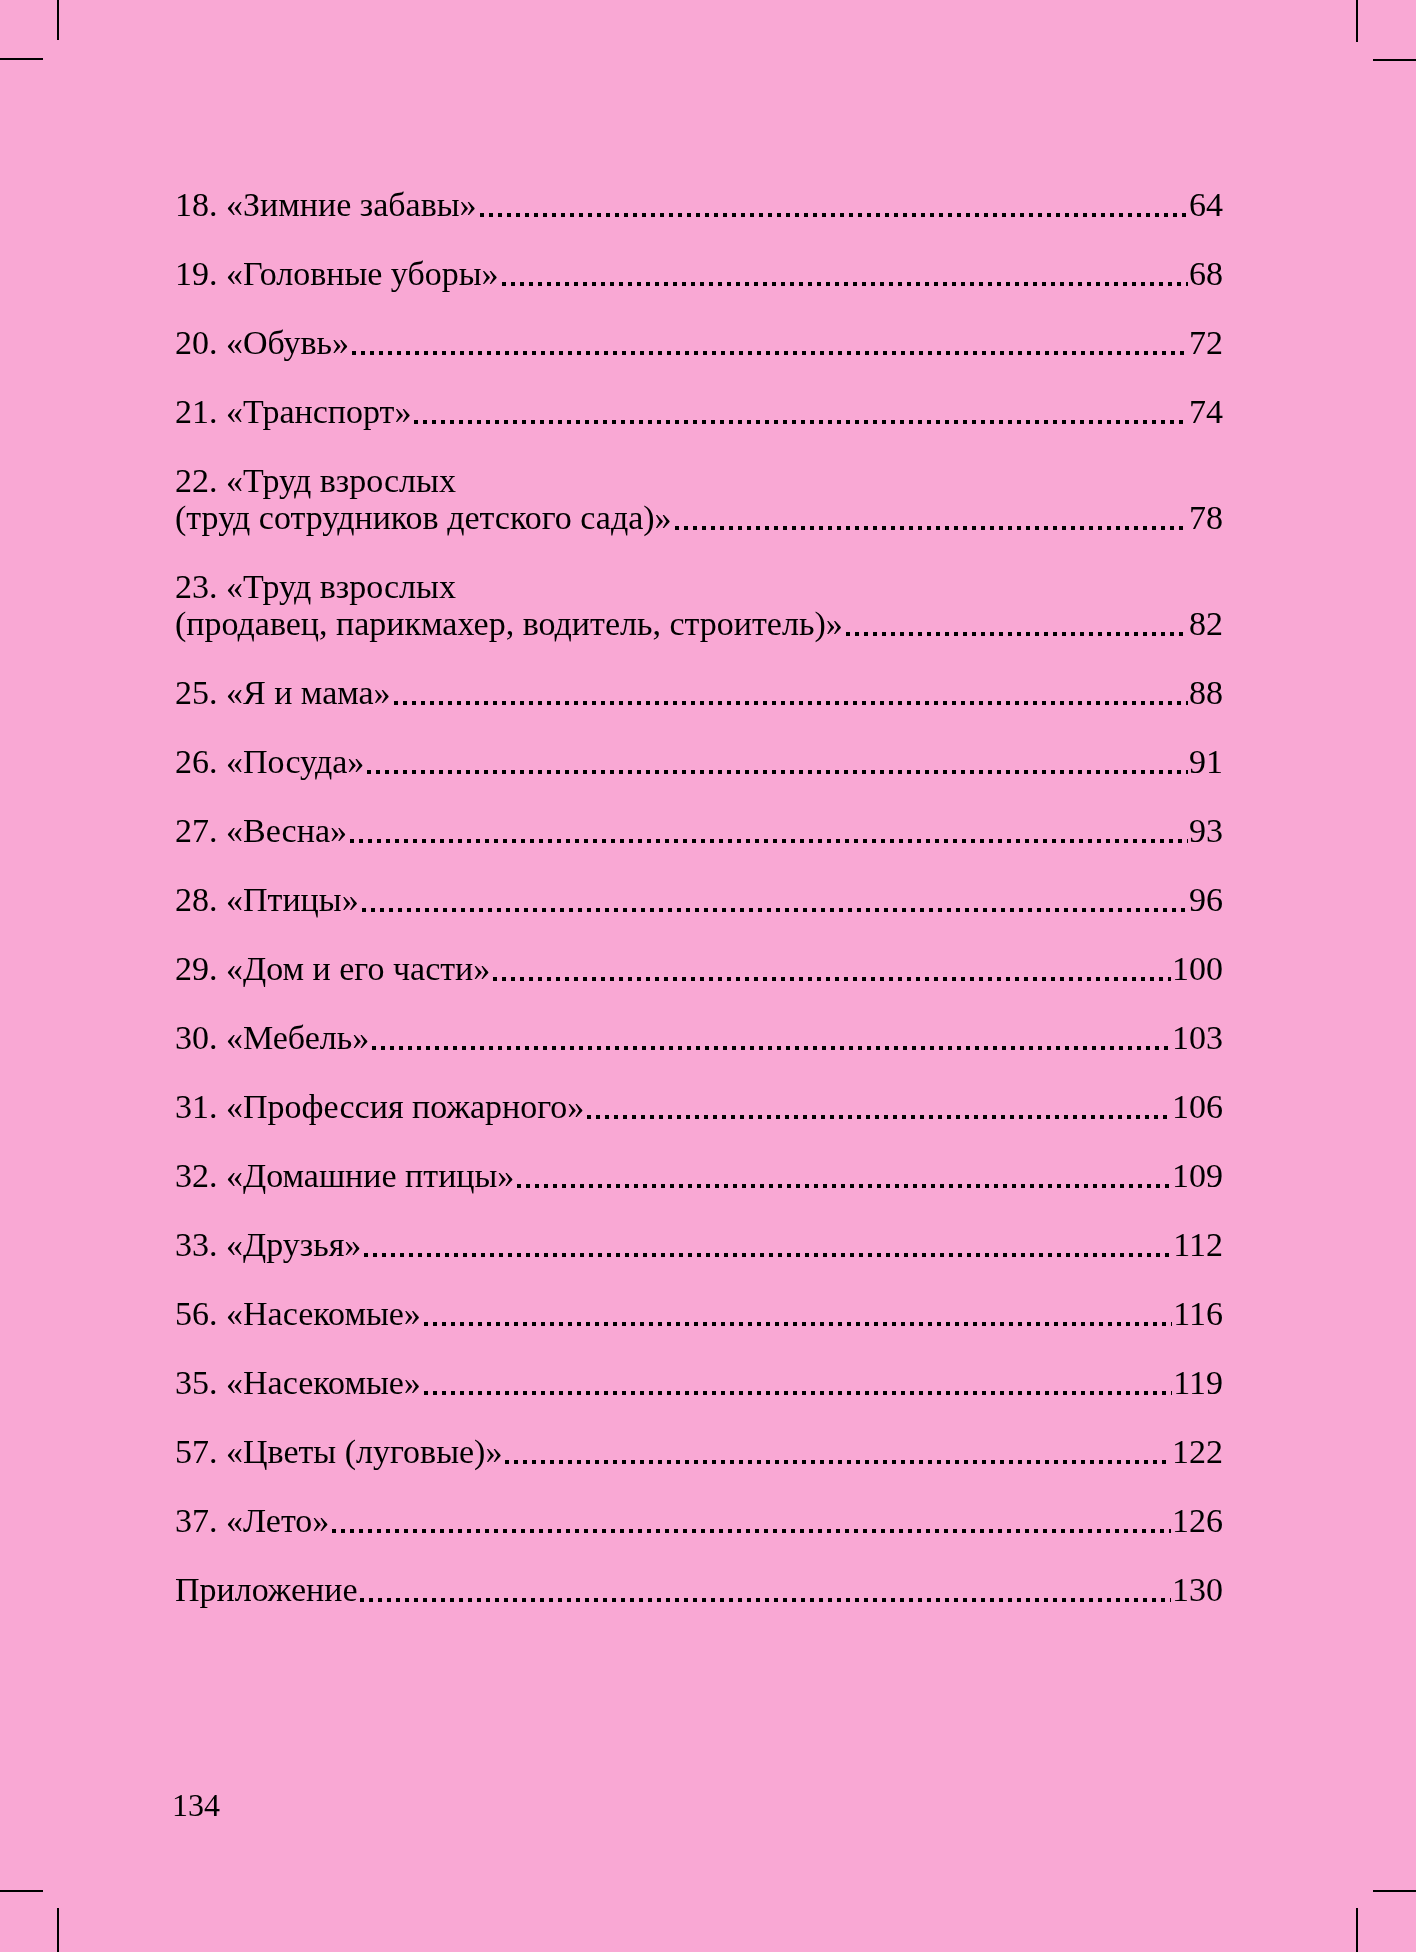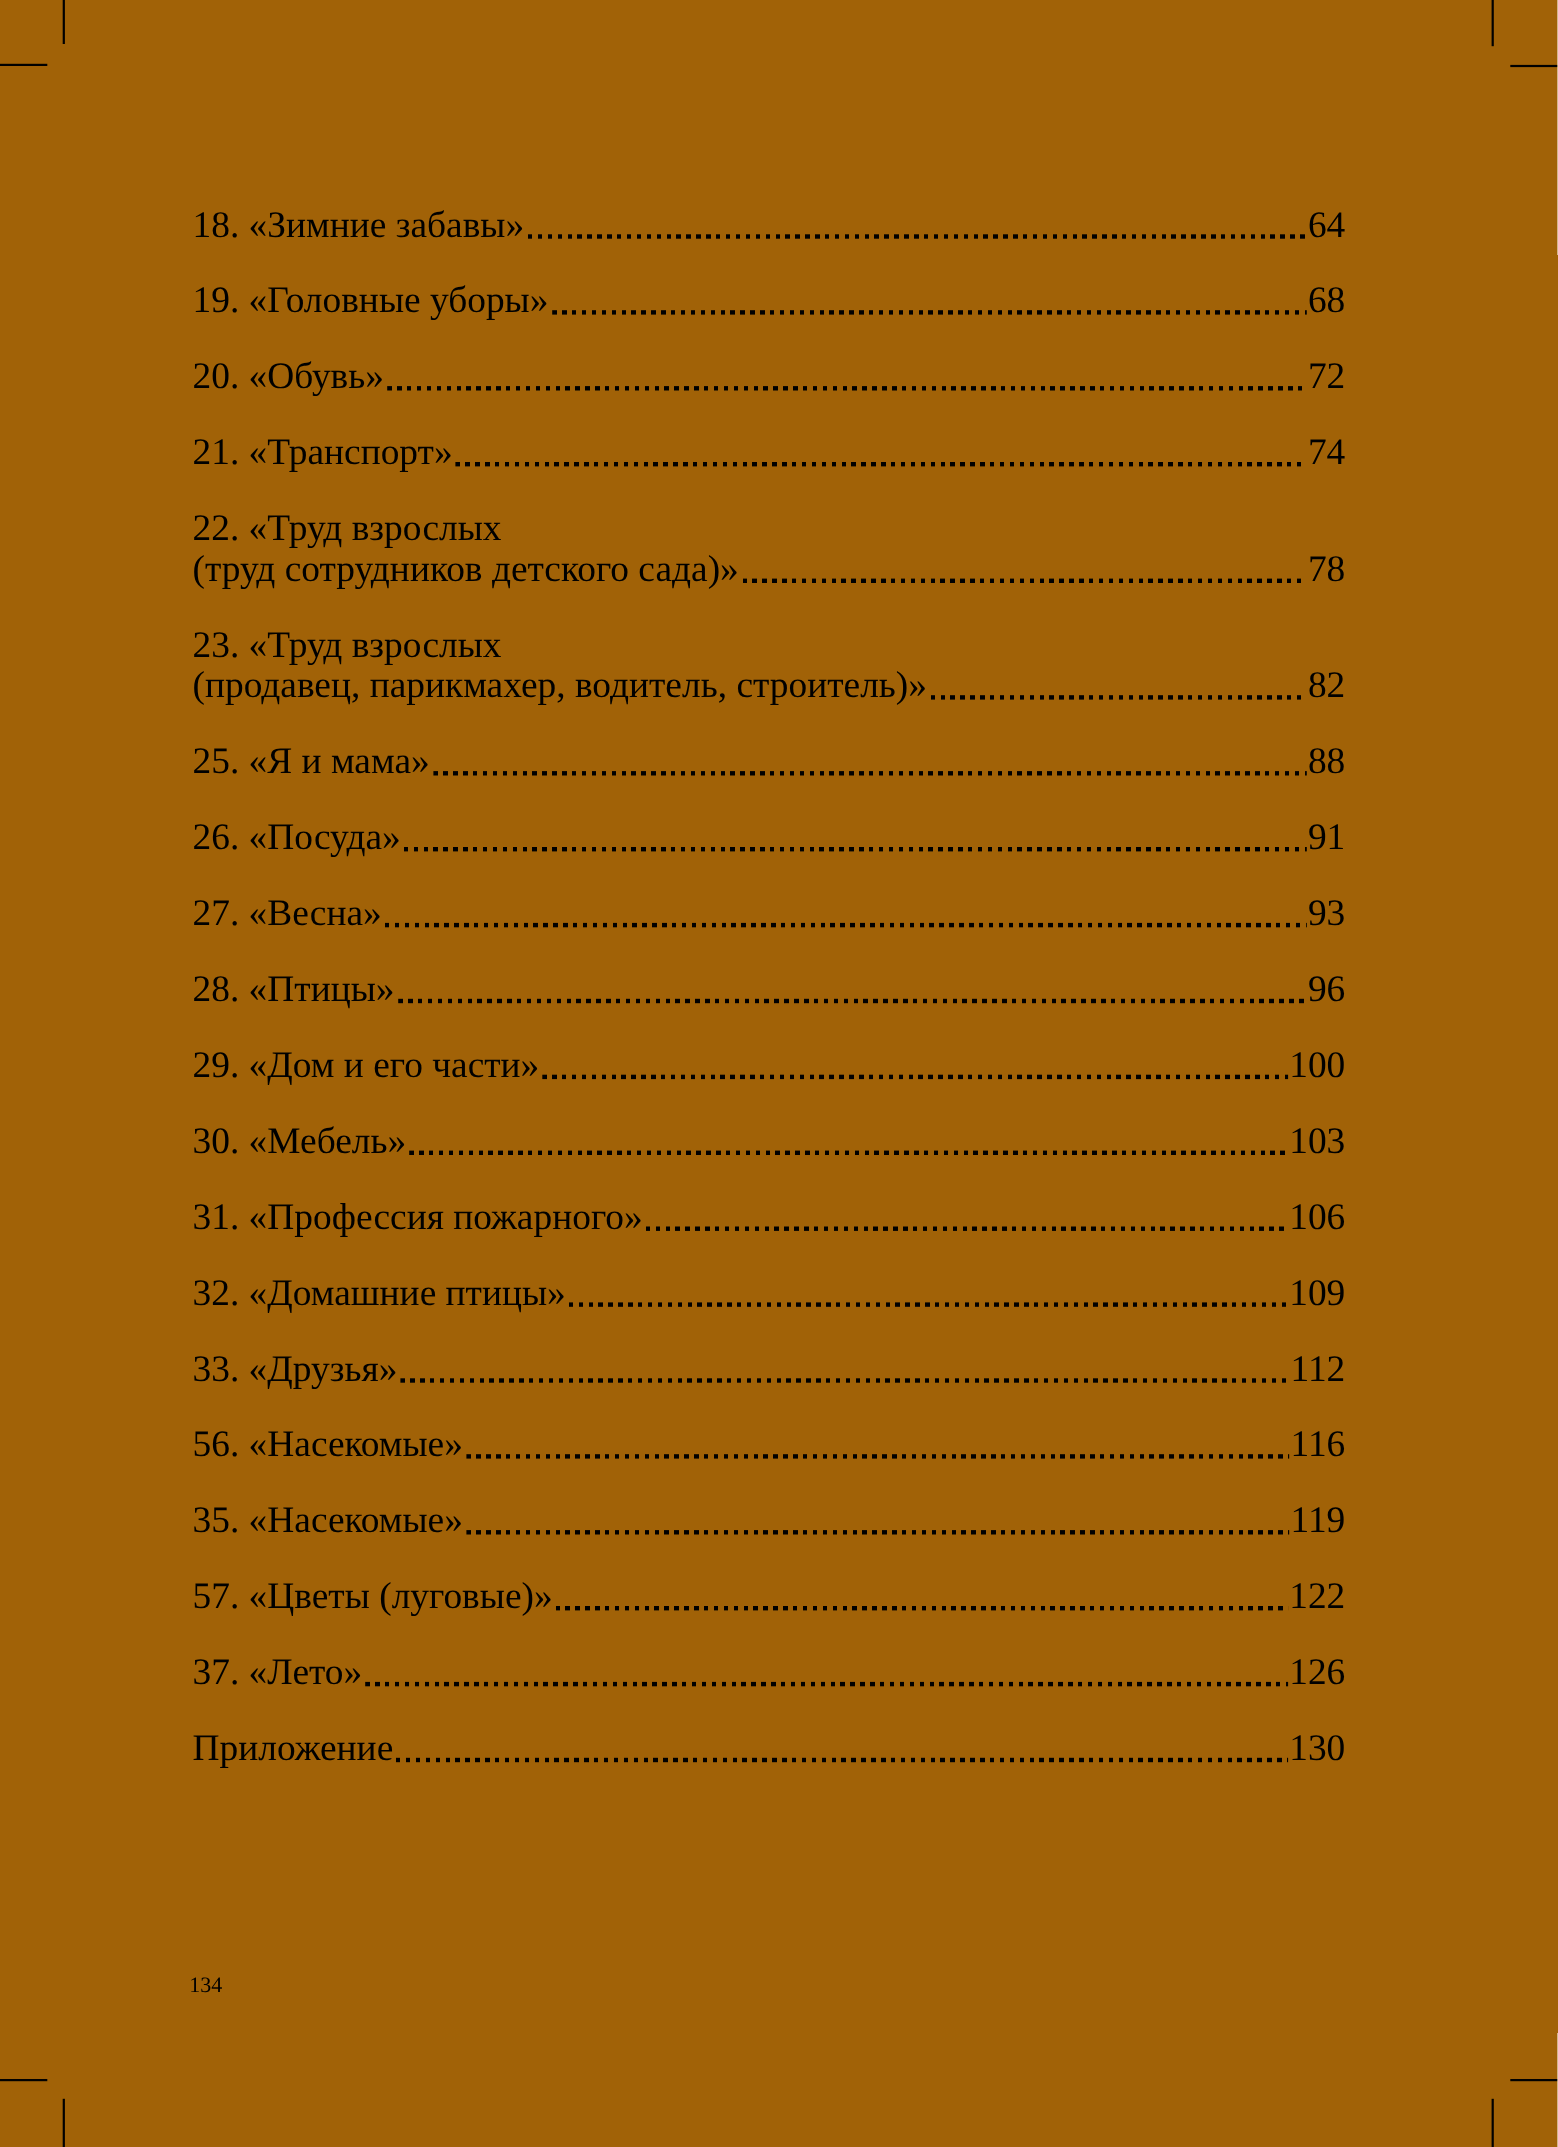--- a/index.html
+++ b/index.html
@@ -4,21 +4,21 @@
 <style>
   html, body {
     margin: 0;
     padding: 0;
     background: #ffffff;
   }
   .page {
     position: relative;
     width: 1416px;
     height: 1952px;
-    background: #a16207;
+    background: #f9a8d4;
     color: #000000;
     font-family: "Liberation Serif", "DejaVu Serif", serif;
     overflow: hidden;
   }
   
   .crop {
     position: absolute;
     background: #000000;
   }
   .crop.tl-v { left: 57px;   top: 0;       width: 2px;  height: 40px; }
@@ -66,21 +66,21 @@
     margin: 0 1px 0 3px;
     background-image: repeating-linear-gradient(to right, #000 0 4px, transparent 4px 9px);
     background-repeat: no-repeat;
     background-size: 100% 4px;
     background-position: left top;
   }
   .folio {
     position: absolute;
     left: 172px;
     top: 1788px;
-    font-size: 20px;
+    font-size: 32px;
     line-height: 34px;
   }
 </style>
 </head>
 <body>
 
 <div class="page">
   <div class="crop tl-v"></div>
   <div class="crop tl-h"></div>
   <div class="crop tr-v"></div>

